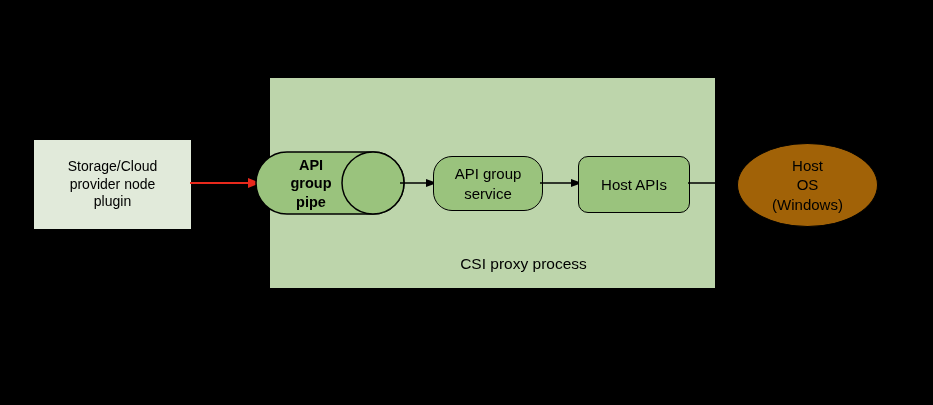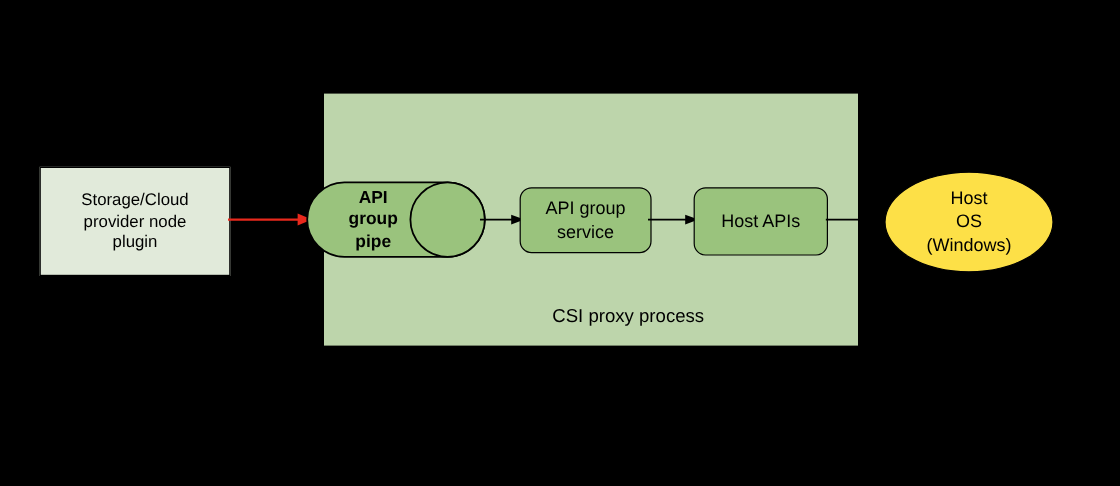--- a/index.html
+++ b/index.html
@@ -98,20 +98,21 @@
     justify-content: center;
     text-align: center;
     line-height: 1.28;
     font-size: 15px;
   }
   #api-group-service {
     left: 433px;
     top: 156px;
     width: 110px;
     height: 55px;
+    border-radius: 19px;
   }
   #host-apis {
     left: 578px;
     top: 156px;
     width: 112px;
     height: 57px;
   }
 
   
   .connector {
@@ -122,21 +123,21 @@
   #arrow-service-host { left: 540px; top: 173px; width: 43px; }
   #line-host-edge     { left: 688px; top: 173px; width: 30px; }
 
   
   #host-os {
     position: absolute;
     left: 737px;
     top: 143px;
     width: 141px;
     height: 84px;
-    background: #fde047;
+    background: #a16207;
     border: 1px solid #000000;
     border-radius: 50%;
     box-sizing: border-box;
     display: flex;
     align-items: center;
     justify-content: center;
     text-align: center;
     line-height: 1.3;
     font-size: 15px;
   }

